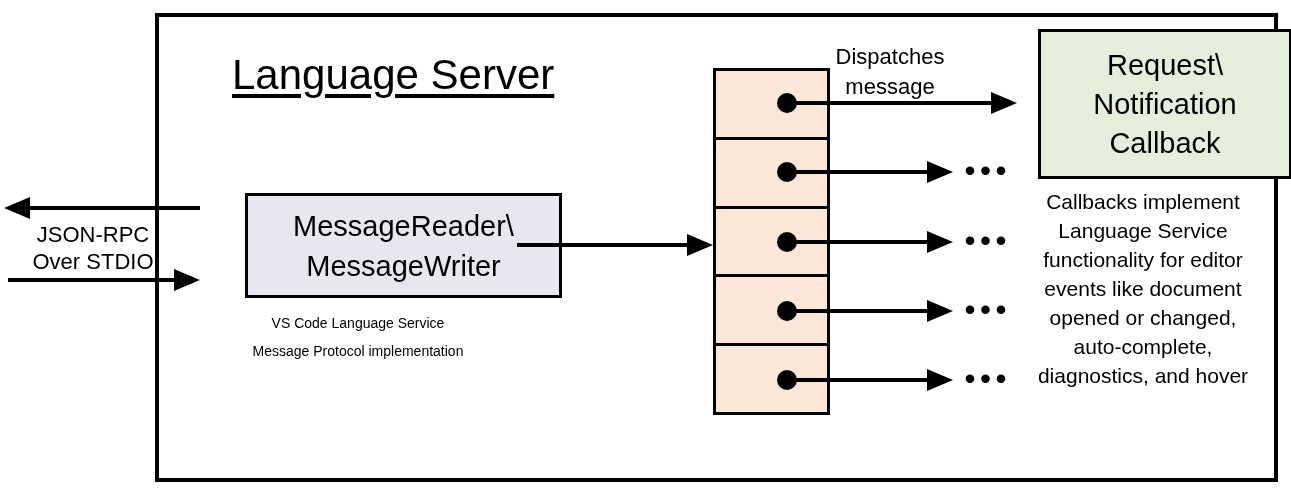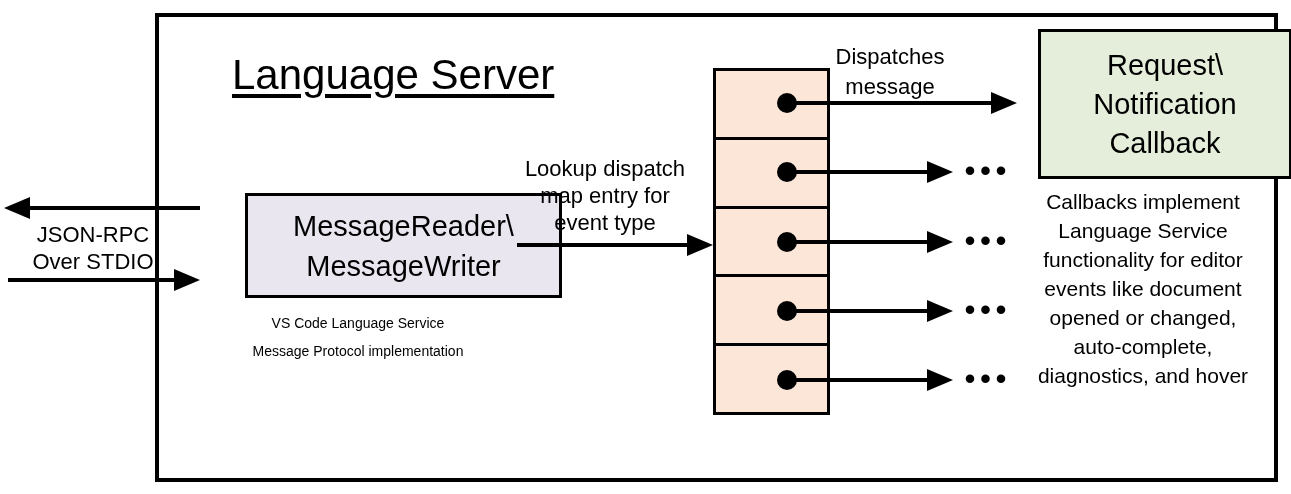--- a/index.html
+++ b/index.html
@@ -91,23 +91,20 @@
   <div id="io-label" class="abs center italic prelines">JSON-RPC
 Over STDIO</div>
 
   <div id="page-title" class="abs">Language Server</div>
 
   <div id="message-box" class="abs center prelines">MessageReader\
 MessageWriter</div>
   <div id="message-box-caption" class="abs center prelines">VS Code Language Service
 Message Protocol implementation</div>
 
-  <div id="lookup-label" class="abs center italic prelines">Lookup dispatch
-map entry for
-event type</div>
 
   <div id="dispatch-map" class="abs">
     <div class="dm-cell"></div>
     <div class="dm-cell"></div>
     <div class="dm-cell"></div>
     <div class="dm-cell"></div>
     <div class="dm-cell"></div>
   </div>
 
   <div id="dispatches-label" class="abs center italic prelines">Dispatches

